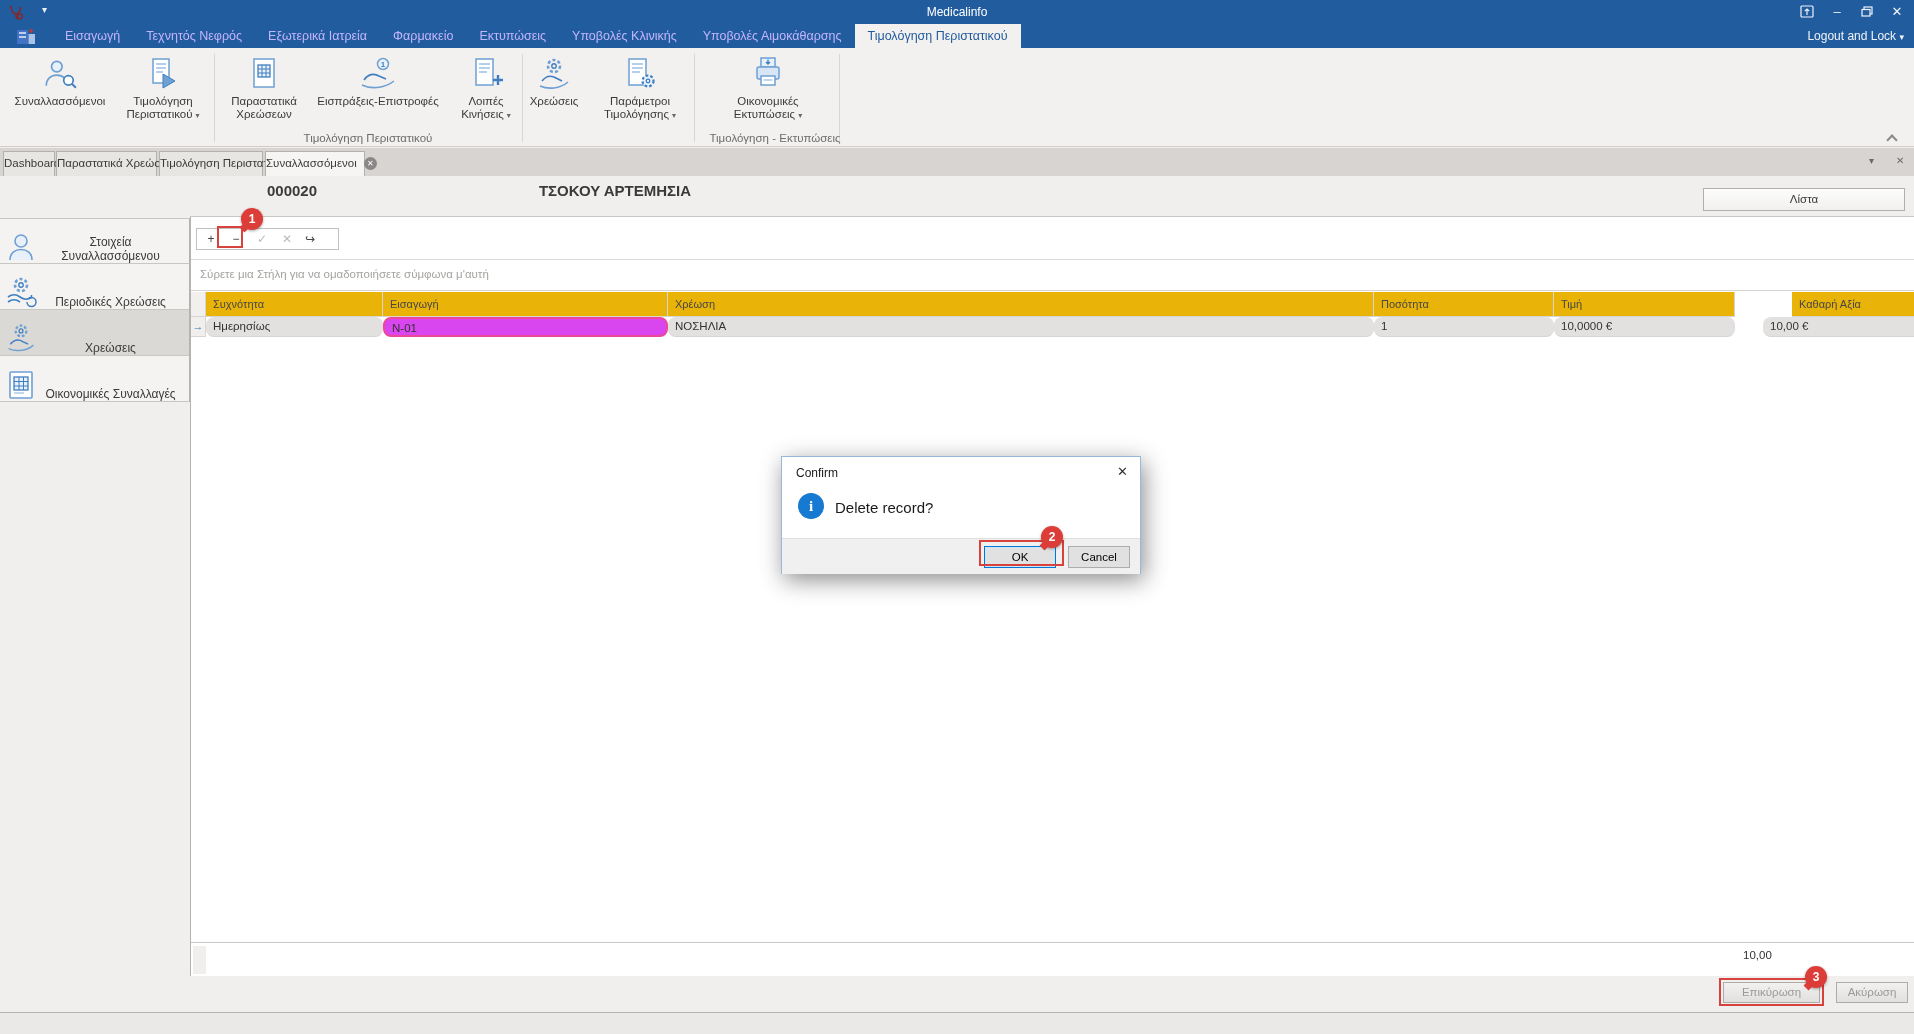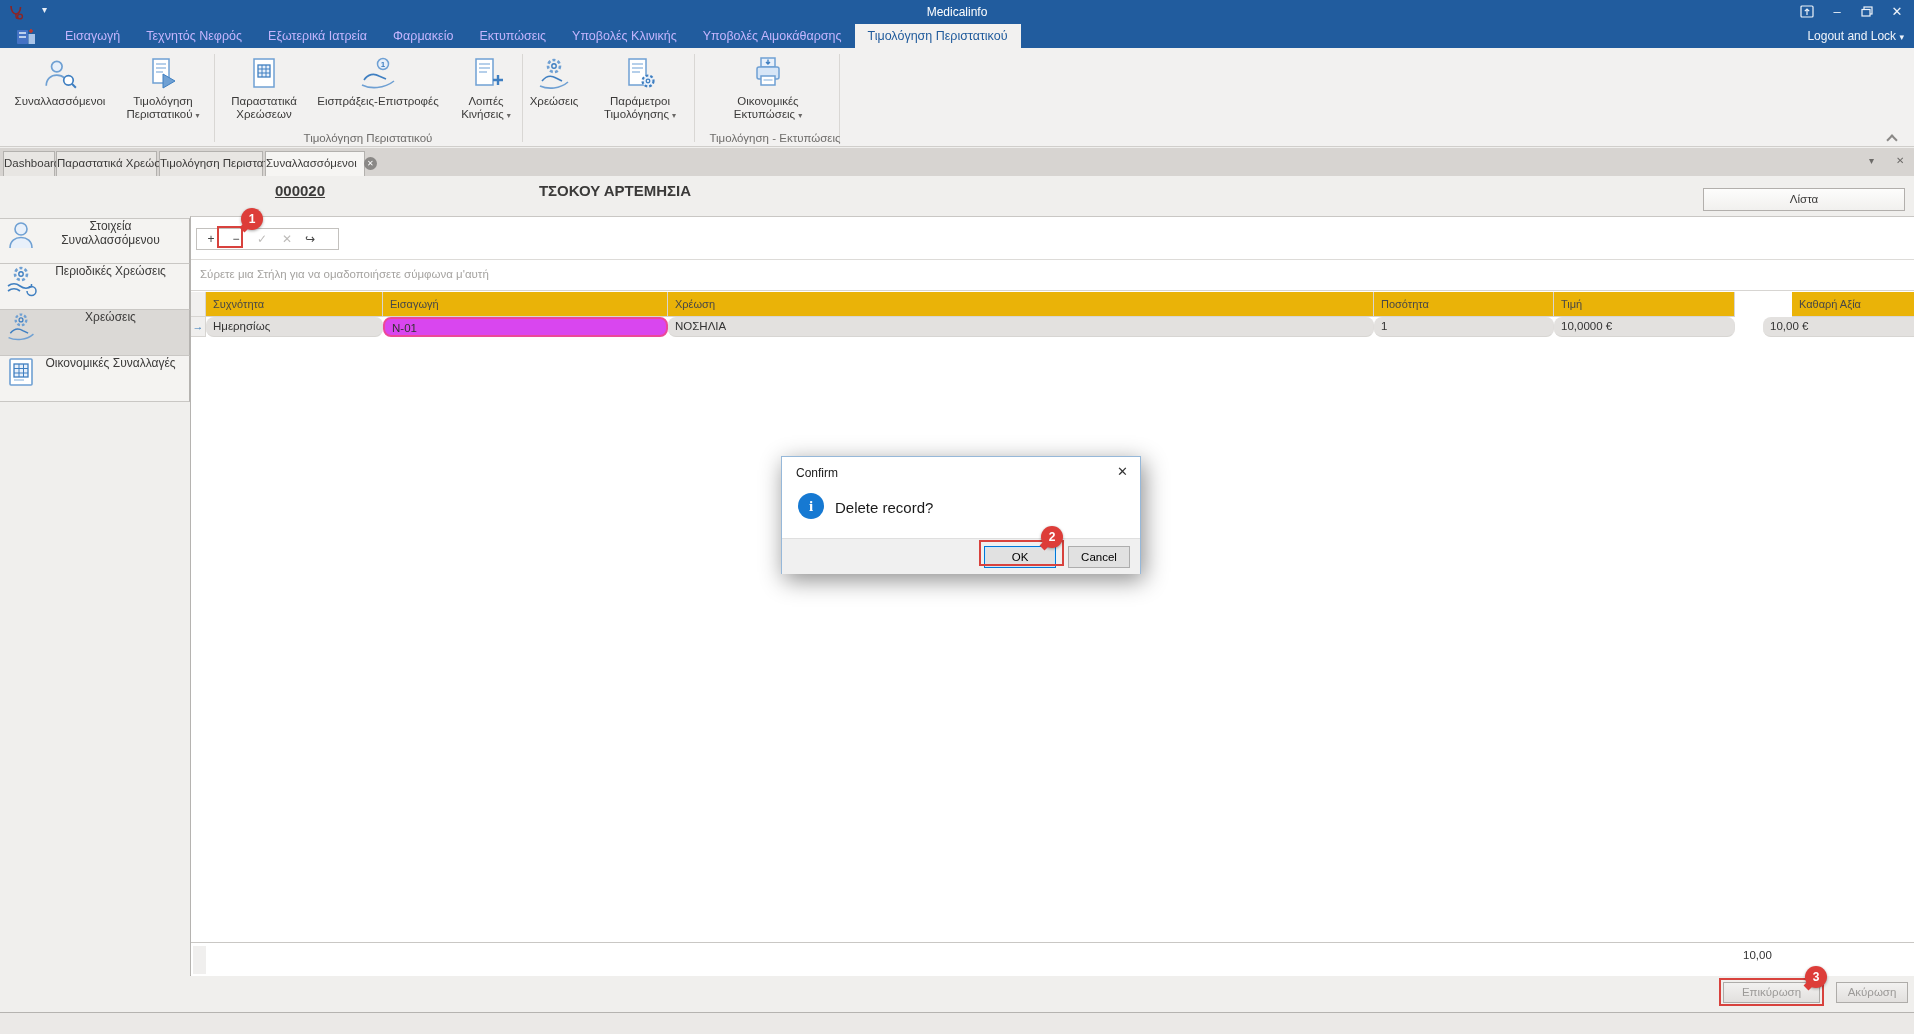--- a/index.html
+++ b/index.html
@@ -33,21 +33,21 @@
   .dtab{position:absolute;top:3px;height:25px;background:#e8e6e3;border:1px solid #b3b1ae;border-bottom:none;font-size:11.5px;color:#3b3a39;text-align:center;line-height:23px;white-space:nowrap;}
   .dtab.active{background:#f6f5f3;}
   .tab-close{display:inline-block;width:13px;height:13px;border-radius:50%;background:#8a8886;color:#fff;font-size:8px;line-height:13px;text-align:center;vertical-align:1px;margin-left:7px;}
   .strip-icon{position:absolute;top:7px;font-size:10px;color:#6d6b69;}
 
   
   .rec-head{top:182px;font-weight:bold;font-size:15px;color:#3b3a39;text-align:center;}
   #list-btn{left:1703px;top:188px;width:202px;height:23px;background:linear-gradient(#fdfdfc,#f1f0ee);border:1px solid #b2afac;font-size:11.5px;color:#3b3a39;text-align:center;line-height:21px;}
 
   
-  .side-item{left:0;width:190px;height:46px;background:#f4f3f1;border-bottom:1px solid #c9c7c4;border-right:1px solid #b5b3b0;display:flex;align-items:flex-start;padding-left:2px;}
+  .side-item{left:0;width:190px;height:46px;background:#f4f3f1;border-bottom:1px solid #c9c7c4;border-right:1px solid #b5b3b0;display:flex;align-items:flex-end;padding-left:2px;}
   .side-item.first{border-top:1px solid #c9c7c4;}
   .side-item.sel{background:#dbd9d6;}
   .side-item .slabel{flex:1;text-align:center;font-size:12px;color:#3b3a39;padding-right:8px;line-height:14px;}
   .side-item .sicon{width:38px;display:flex;justify-content:center;}
 
   
   #panel{left:190px;top:216px;width:1724px;height:760px;background:#fff;border-top:1px solid #c9c7c4;border-left:1px solid #b5b3b0;border-bottom:1px solid #a5a3a0;}
   #gridbar{left:5px;top:11px;width:143px;height:22px;background:#fff;border:1px solid #c3c1be;}
   .tbtn{position:absolute;top:2px;width:16px;height:16px;text-align:center;line-height:16px;font-size:12px;color:#444;}
   .tbtn.dis{color:#bdbbb9;}
@@ -254,21 +254,21 @@
     <div class="dtab" style="left:3px;width:52px;"><span>Dashboard</span></div>
     <div class="dtab" style="left:56px;width:101px;"><span>Παραστατικά Χρεώσεων</span></div>
     <div class="dtab" style="left:159px;width:104px;"><span>Τιμολόγηση Περιστατικού</span></div>
     <div class="dtab active" style="left:265px;width:100px;">
       <span>Συναλλασσόμενοι</span><span class="tab-close">✕</span>
     </div>
     <span class="strip-icon" style="left:1869px;">▾</span>
     <span class="strip-icon" style="left:1896px;">✕</span>
   </div>
 
-  <div class="abs rec-head" style="left:240px;width:120px;text-decoration:underline;">000020</div>
+  <div class="abs rec-head" style="left:232px;width:120px;">000020</div>
   <div class="abs rec-head" style="left:430px;width:370px;">ΤΣΟΚΟΥ ΑΡΤΕΜΗΣΙΑ</div>
   <div class="abs" id="list-btn">Λίστα</div>
 
   <div class="abs side-item first" style="top:218px;">
     <span class="sicon">
       <svg width="30" height="32" viewBox="0 0 30 32">
           <circle cx="15" cy="10" r="6" fill="#e8f0fa" stroke="#6fa0d3" stroke-width="1.6"></circle>
           <path d="M4 29c0-7 5-10.5 11-10.5S26 22 26 29" fill="#e8f0fa" stroke="#6fa0d3" stroke-width="1.6"></path>
         </svg>
     </span>

